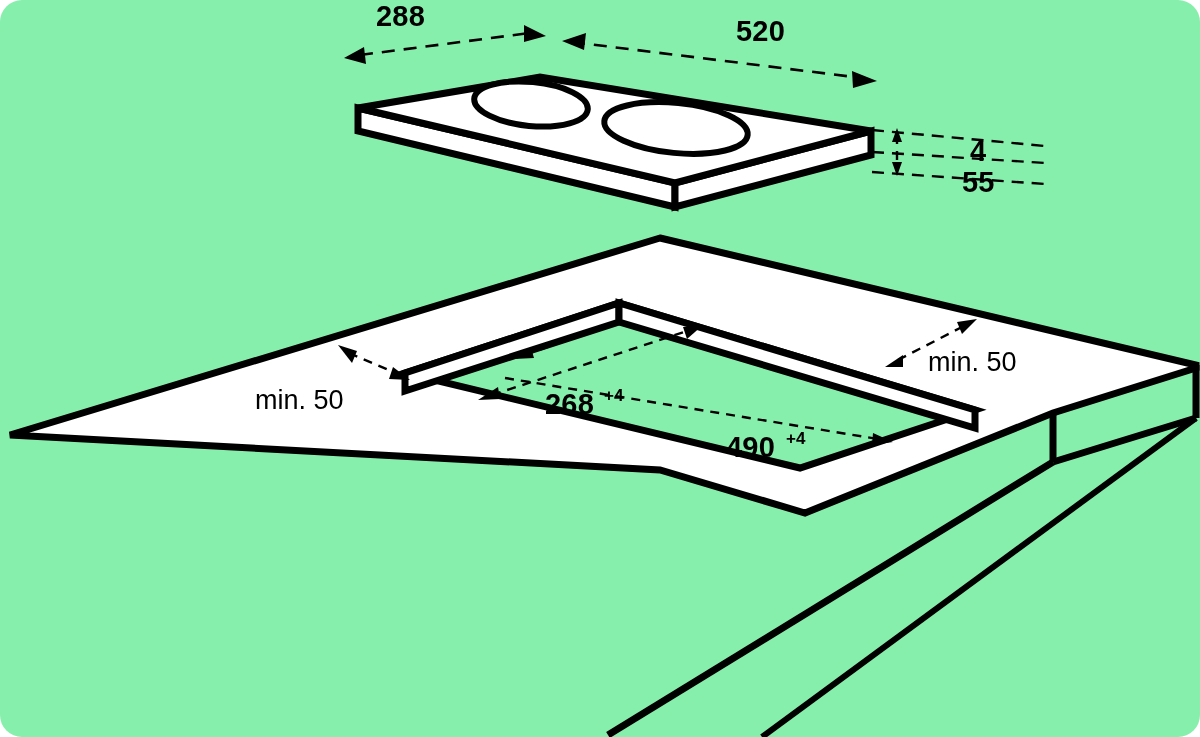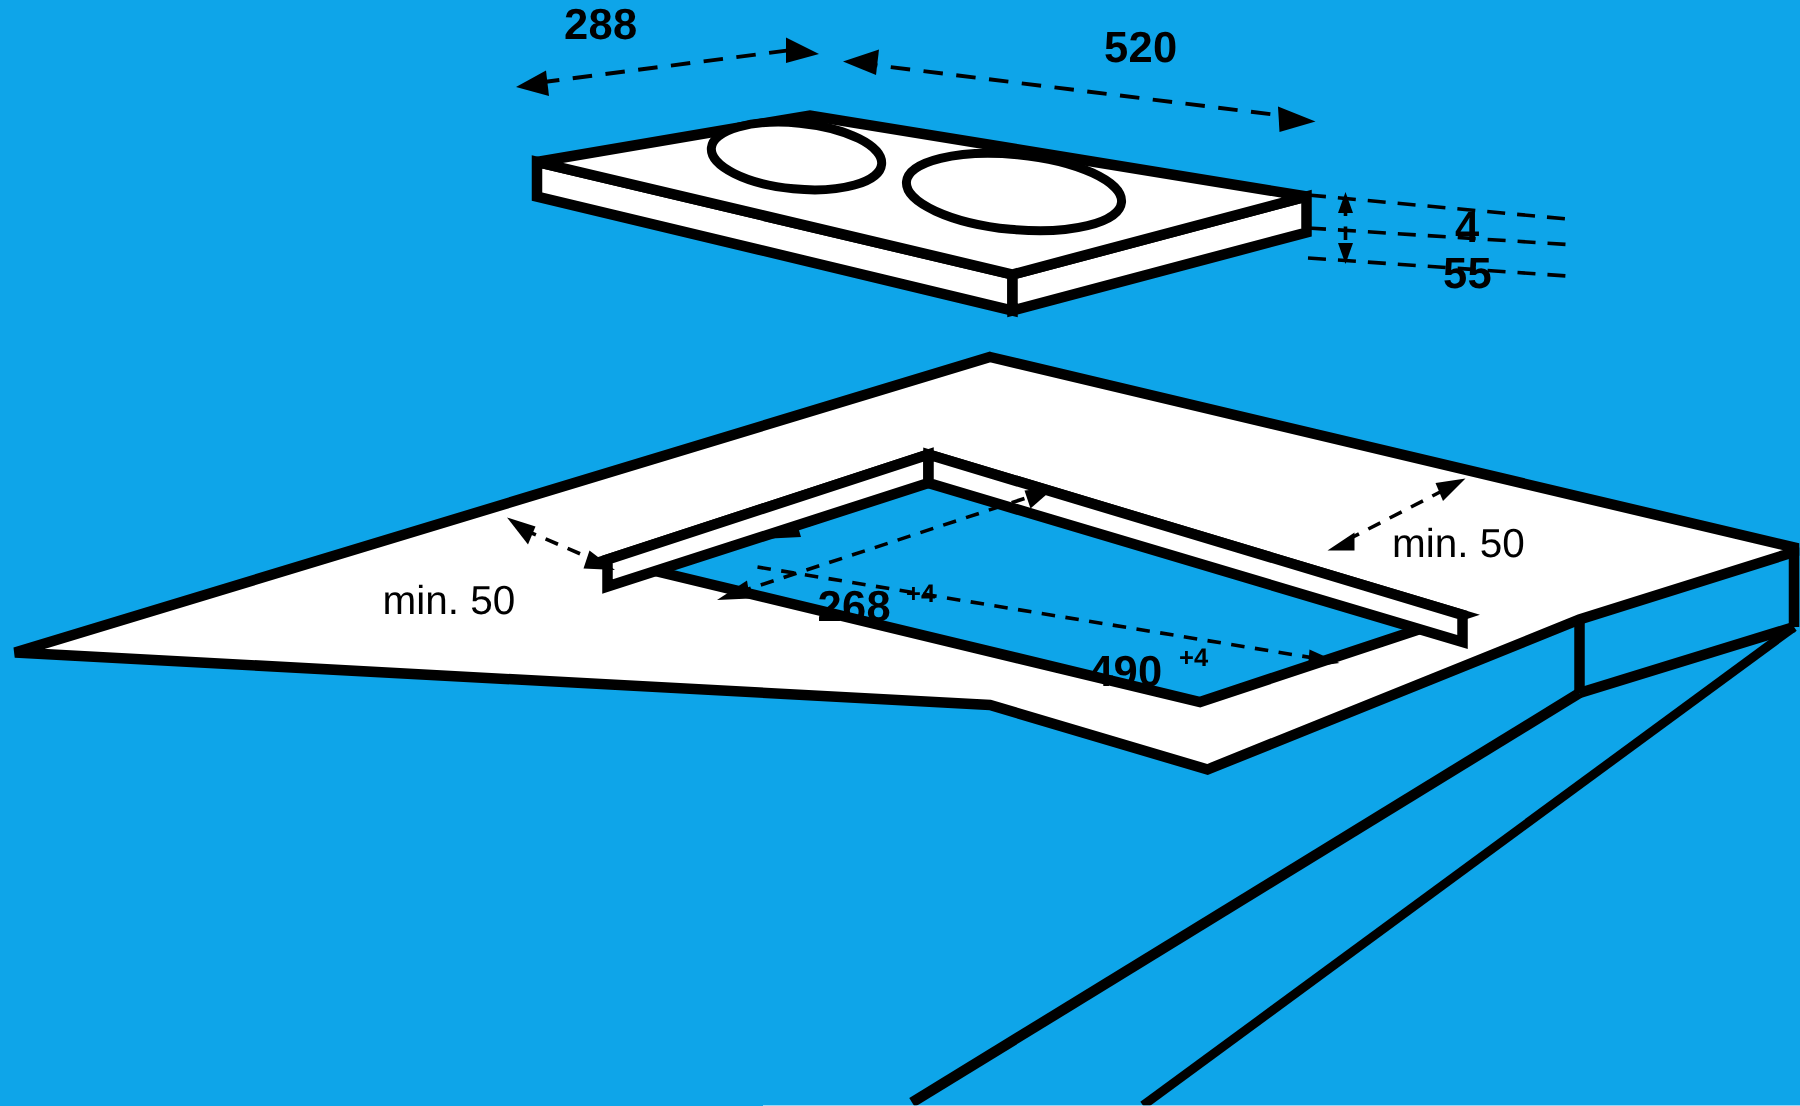--- a/index.html
+++ b/index.html
@@ -11,21 +11,22 @@
   body {
     width: 1200px;
     height: 737px;
     font-family: "Liberation Sans", sans-serif;
     overflow: hidden;
   }
   #diagram-root {
     position: relative;
     width: 1200px;
     height: 737px;
-    background: #0ea5e9;
+    background: #86efac;
+    border-radius: 22px;
   }
   svg#tech-drawing {
     display: block;
     width: 1200px;
     height: 737px;
   }
   .solid-heavy {
     fill: none;
     stroke: #000000;
     stroke-width: 7;

